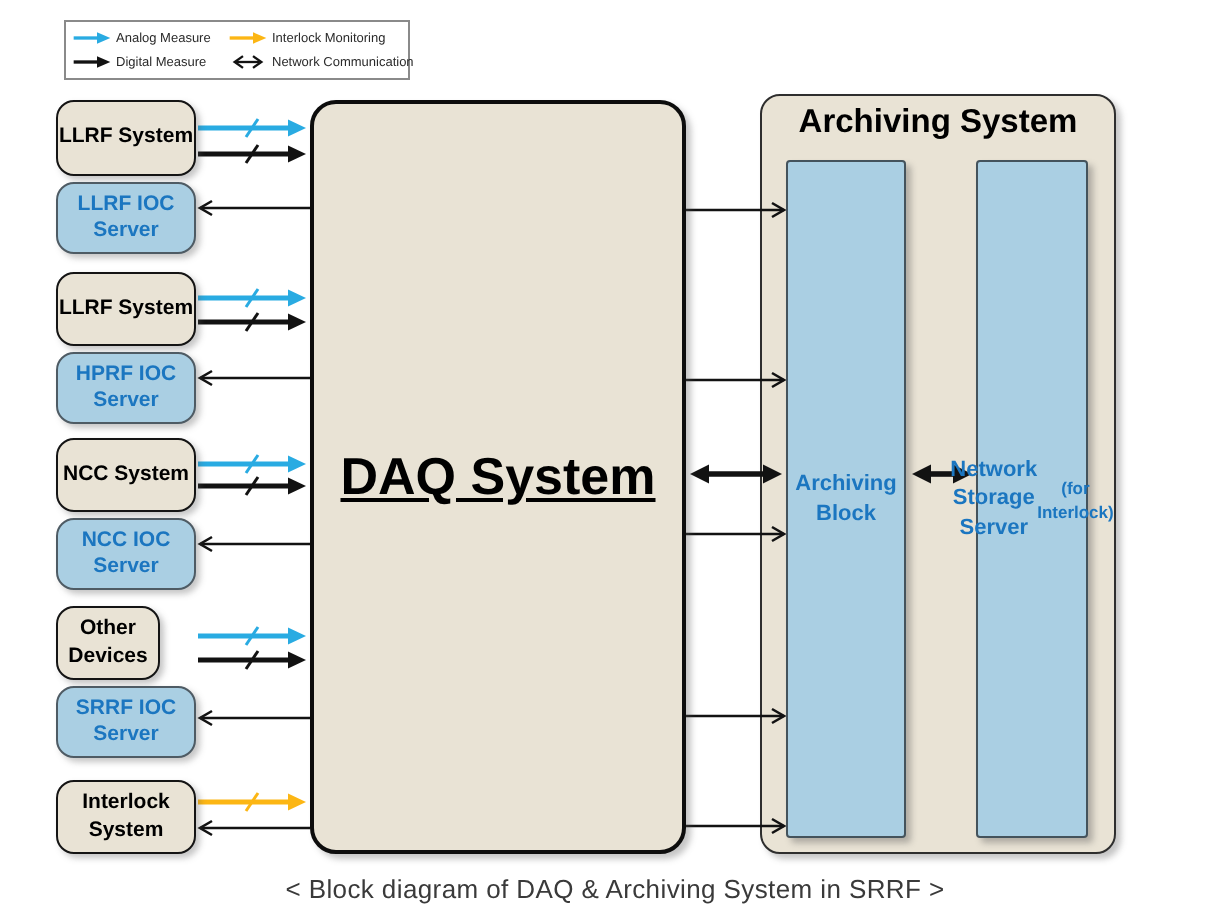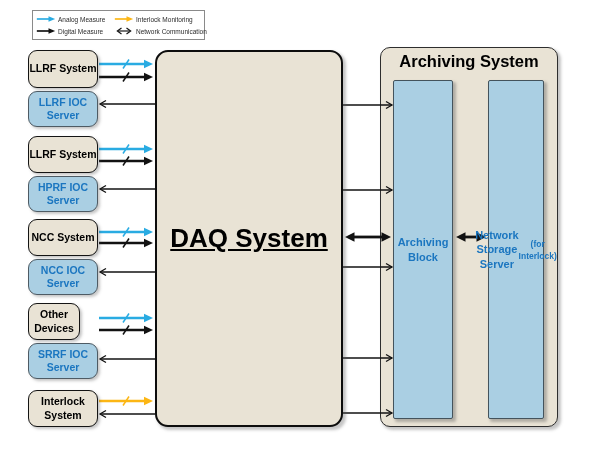--- a/index.html
+++ b/index.html
@@ -219,13 +219,14 @@
   </div>
 
   <div class="server" style="left:393px;top:80px;width:60px;height:339px">
     <span class="label">Archiving Block</span>
   </div>
   <div class="server" style="left:488px;top:80px;width:56px;height:339px">
     <span class="label">Network Storage Server</span>
     <span class="sublabel">(for Interlock)</span>
   </div>
 
+  <div class="caption">&lt; Block diagram of DAQ &amp; Archiving System in SRRF &gt;</div>
 </div>
 
 </body></html>

